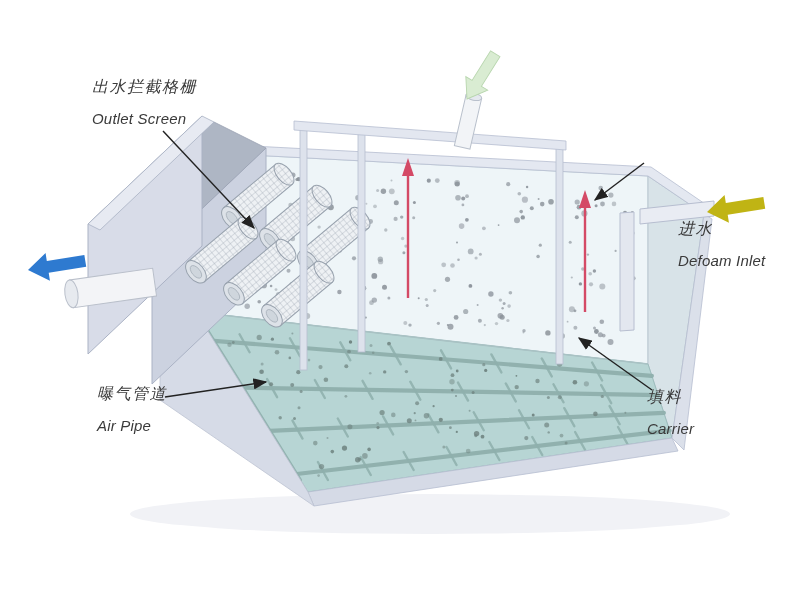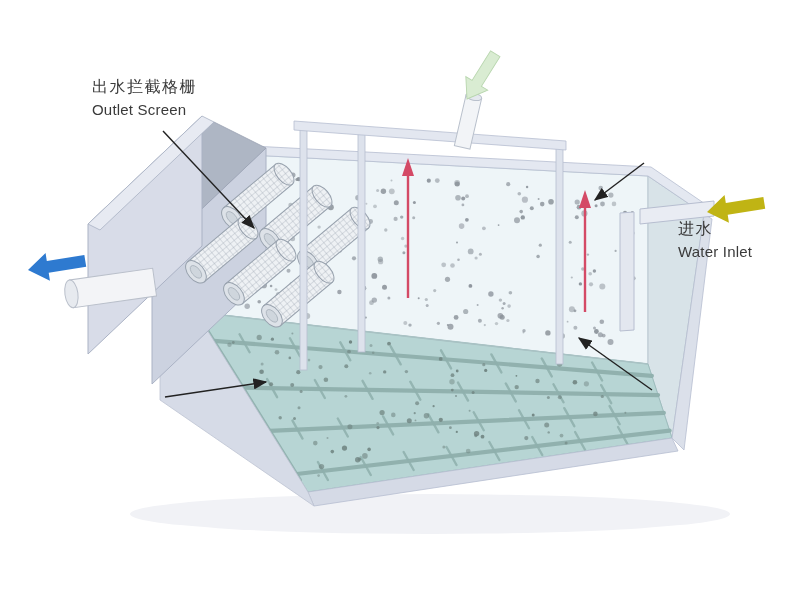--- a/index.html
+++ b/index.html
@@ -5,23 +5,23 @@
   * { box-sizing: border-box; }
   html, body { margin: 0; padding: 0; background: #ffffff; }
   .stage {
     position: relative;
     width: 800px; height: 600px;
     background: #ffffff;
     overflow: hidden;
     font-family: "Liberation Sans", sans-serif;
   }
   svg { position: absolute; left: 0; top: 0; }
-  .label { position: absolute; color: #3a3a3a; line-height: 1; }
+  .label { position: absolute; color: #3a3a3a; line-height: 1; font-style: italic; }
   .label .zh { font-size: 16px; letter-spacing: 1.5px; }
-  .label .en { font-size: 15px; margin-top: 7px; letter-spacing: 0.2px; }
+  .label .en { font-size: 15px; margin-top: 16px; letter-spacing: 0.2px; }
 </style>
 </head>
 <body>
 
 <div class="stage">
 
   <svg width="800" height="600" viewBox="0 0 800 600">
     <defs>
       <pattern id="mesh" width="5" height="5" patternUnits="userSpaceOnUse">
         <path d="M0 0H5 M0 0V5" stroke="#9fa9b4" stroke-width="0.7" fill="none"></path>
@@ -450,19 +450,27 @@
 
   <div class="label" style="left:92px; top:79px">
     <div class="zh">出水拦截格栅</div>
     <div class="en">Outlet Screen</div>
   </div>
 
 
 
   <div class="label" style="left:678px; top:221px">
     <div class="zh">进水</div>
-    <div class="en">Water Inlet</div>
+    <div class="en">Defoam Inlet</div>
   </div>
 
 
-
+  <div class="label" style="left:97px; top:386px">
+    <div class="zh">曝气管道</div>
+    <div class="en">Air Pipe</div>
+  </div>
+
+  <div class="label" style="left:647px; top:389px">
+    <div class="zh">填料</div>
+    <div class="en">Carrier</div>
+  </div>
 
 </div>
 
 </body></html>

